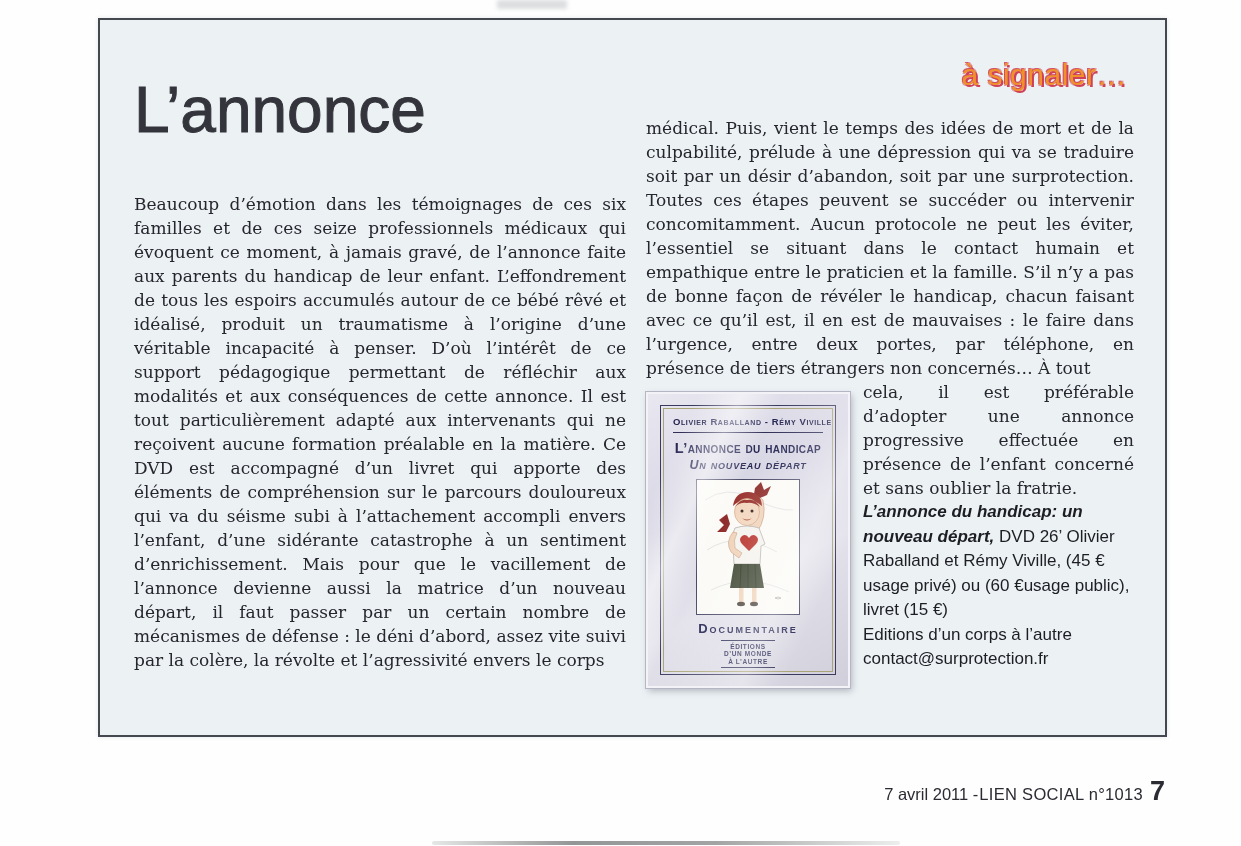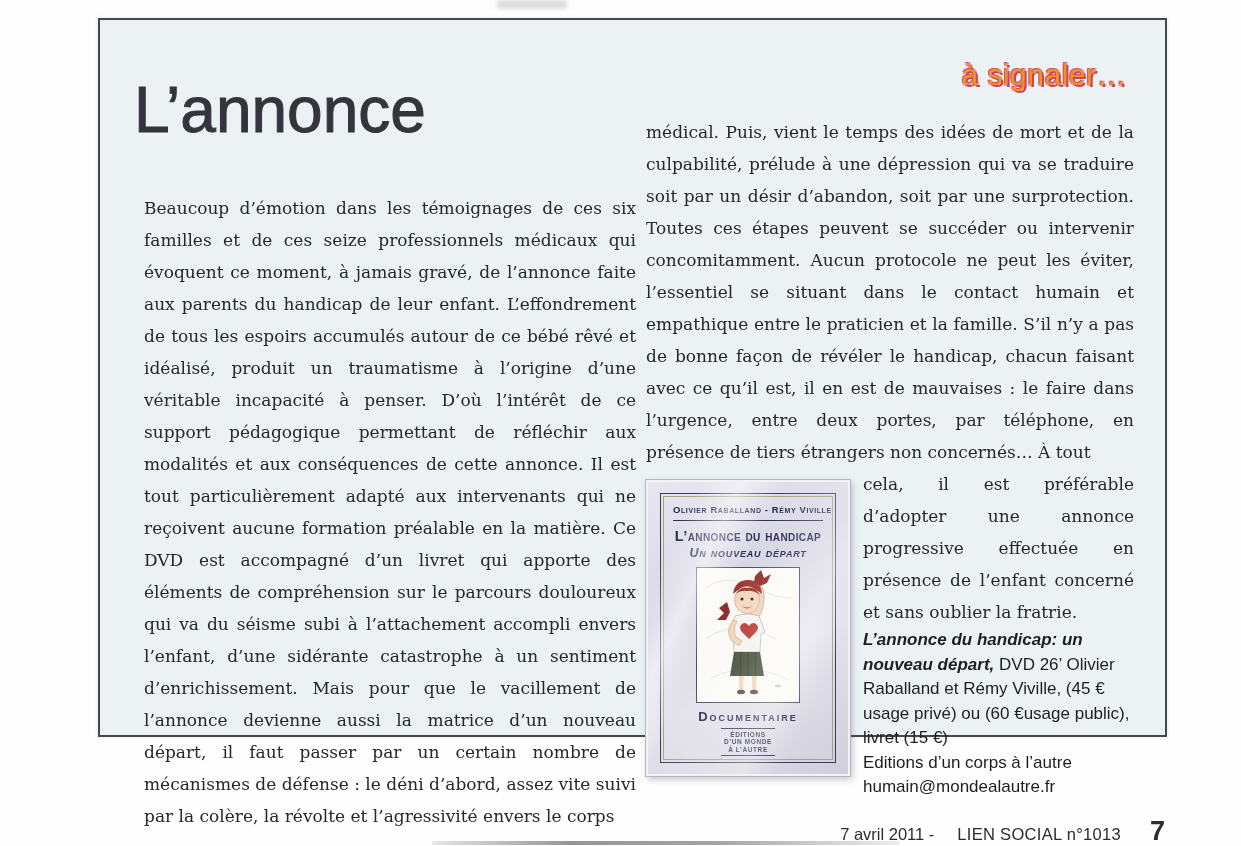--- a/index.html
+++ b/index.html
@@ -35,26 +35,26 @@
     position:absolute; left:34px; top:62px;
     font-size:64px; line-height:57px; font-weight:400;
     color:#34353c;
     -webkit-text-stroke:1px #34353c;
     letter-spacing:0;
   }
 
   
   .body-text {
     font-family:"DejaVu Serif","Liberation Serif",serif;
-    font-size:17px; line-height:32px;
+    font-size:17px; line-height:24px;
     color:#26262e;
     text-align:justify;
   }
   .col-left {
-    position:absolute; left:44px; top:172px; width:492px;
+    position:absolute; left:34px; top:172px; width:492px;
   }
   .col-right {
     position:absolute; left:546px; top:96px; width:488px;
   }
 
   
   .dvd-cover {
     float:left;
     width:204px; height:296px;
     margin:12px 13px 30px 0;
@@ -119,22 +119,22 @@
   
   .caption {
     font-size:17px; line-height:24.5px;
     color:#1d1d24;
   }
   .cap-lead { font-weight:700; font-style:italic; }
 
   
   .footer {
     position:absolute; right:76px; top:776px;
-    display:flex; align-items:baseline; gap:23px;
-    color:#2b2b33; font-size:16.5px;margin-top:40px;
+    display:flex; align-items:baseline; gap:1px;
+    color:#2b2b33; font-size:16.5px;
   }
   .footer .mag { font-weight:400; letter-spacing:.3px; }
   .footer .pagenum { font-size:27px; font-weight:700; margin-left:6px; }
 
   
   .scan-strip {
     position:absolute; left:432px; top:841px; width:468px; height:4px;
     background:linear-gradient(90deg, rgba(90,95,95,.15), rgba(60,65,65,.55) 30%,
                rgba(70,75,75,.5) 60%, rgba(90,95,95,.1));
     border-radius:2px; filter:blur(.6px);
@@ -217,21 +217,21 @@
         </div>
       </div>
     </div>
 
     <p class="body-text">cela, il est préférable d’adopter une annonce progressive effectuée en présence de l’enfant concerné et sans oublier la fratrie.</p>
 
     <div class="caption">
       <span class="cap-lead">L’annonce du handicap: un nouveau départ,</span>
       <span>DVD 26’ Olivier Raballand et Rémy Viville, (45 € usage privé) ou (60 €usage public), livret (15 €)</span>
       <div>Editions d’un corps à l’autre</div>
-      <div>humain@mondealautre.fr</div>
+      <div>contact@surprotection.fr</div>
     </div>
 
   </div>
 </div>
 
 <div class="footer">
   <span>7 avril 2011 -</span>
   <span class="mag">LIEN SOCIAL n°1013</span>
   <span class="pagenum">7</span>
 </div>

